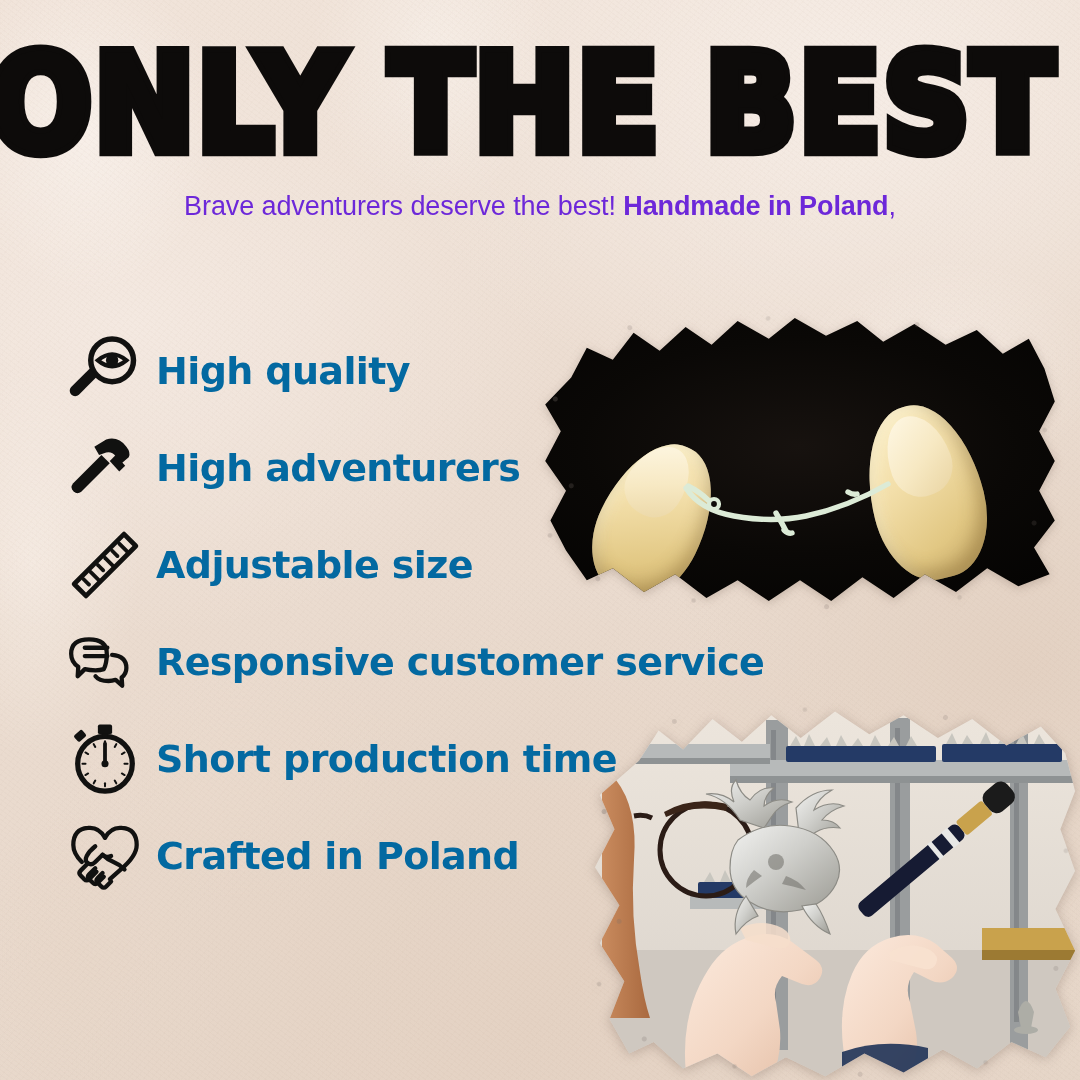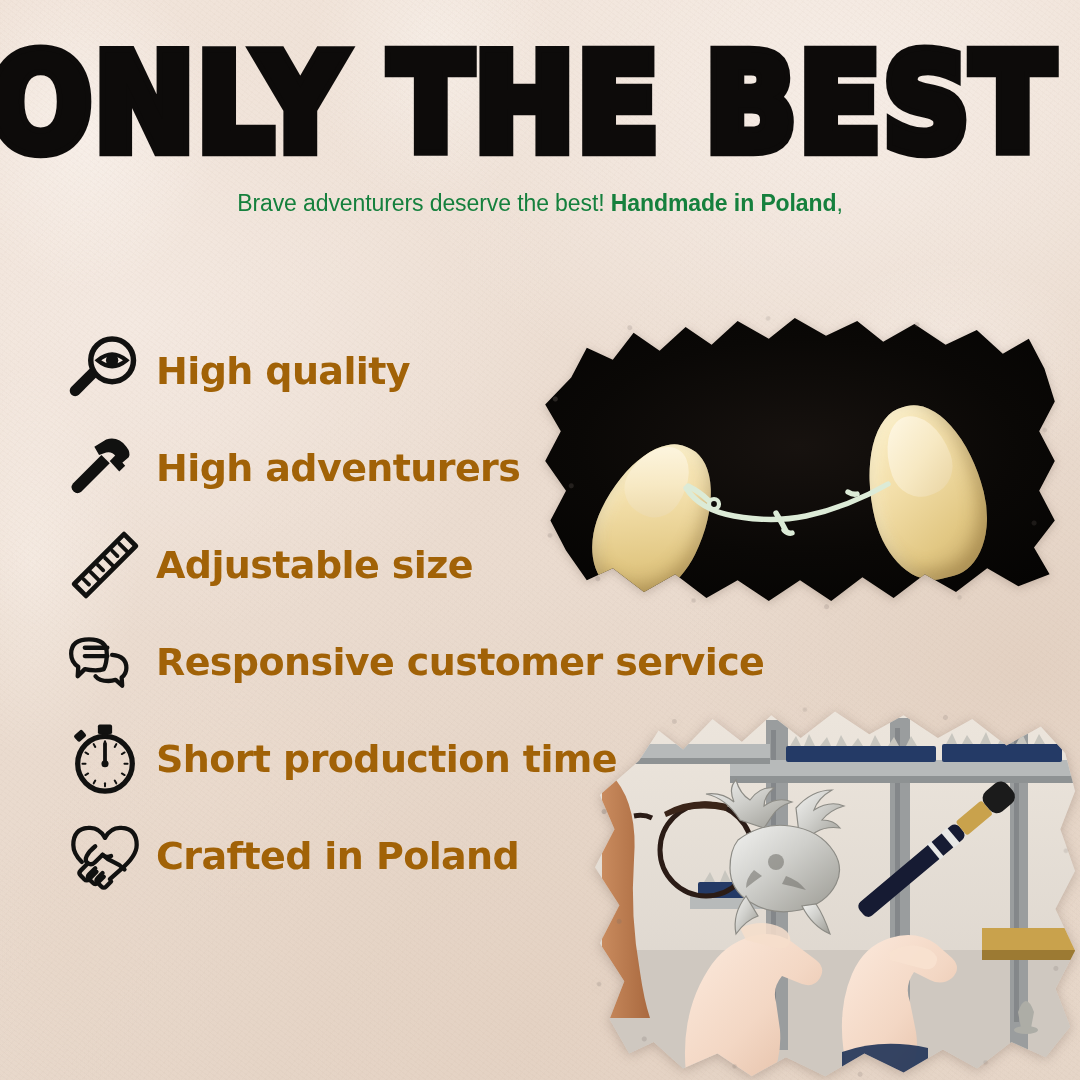--- a/index.html
+++ b/index.html
@@ -77,23 +77,23 @@
     transform-origin: center top;
     white-space: nowrap;
   }
 
   
   .subtitle {
     position: absolute;
     left: 60px; right: 60px;
     top: 188px;
     text-align: center;
-    font-size: 23px;
+    font-size: 27px;
     line-height: 1.38;
-    color: #15803d;
+    color: #6d28d9;
     letter-spacing: -0.1px;
   }
   .subtitle b { font-weight: 700; }
 
   
   .features {
     position: absolute;
     left: 62px;
     top: 322px;
     width: 720px;
@@ -109,21 +109,21 @@
     display: flex;
     align-items: center;
     justify-content: center;
   }
   .feature-icon svg { display: block; }
   .feature-label {
     font-family: "DejaVu Sans", sans-serif;
     font-weight: 700;
     font-size: 38px;
     letter-spacing: -0.6px;
-    color: #a16207;
+    color: #0369a1;
     white-space: nowrap;
     margin-left: 8px;
   }
 
   
   .photo {
     position: absolute;
     overflow: hidden;
   }
   .photo-inner {

